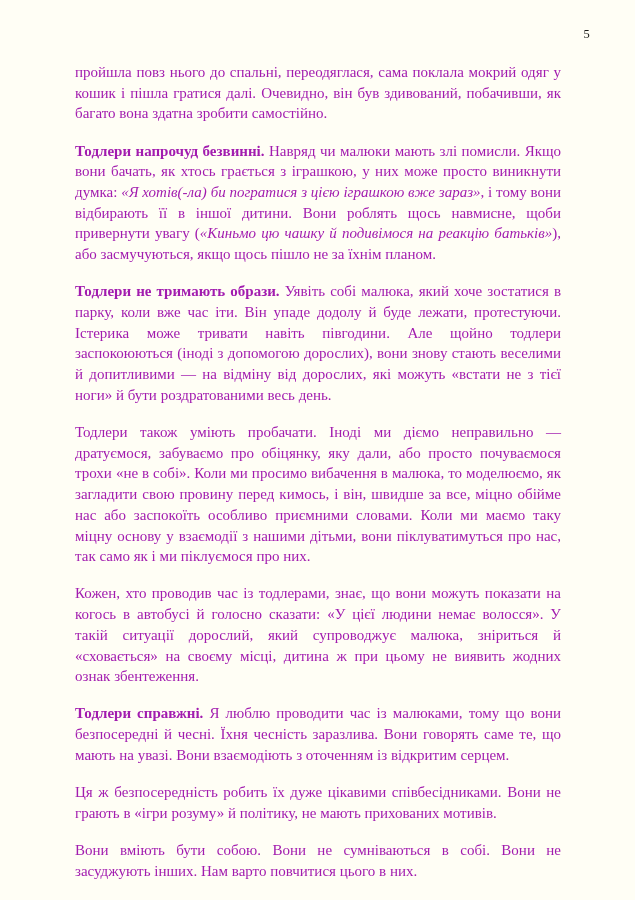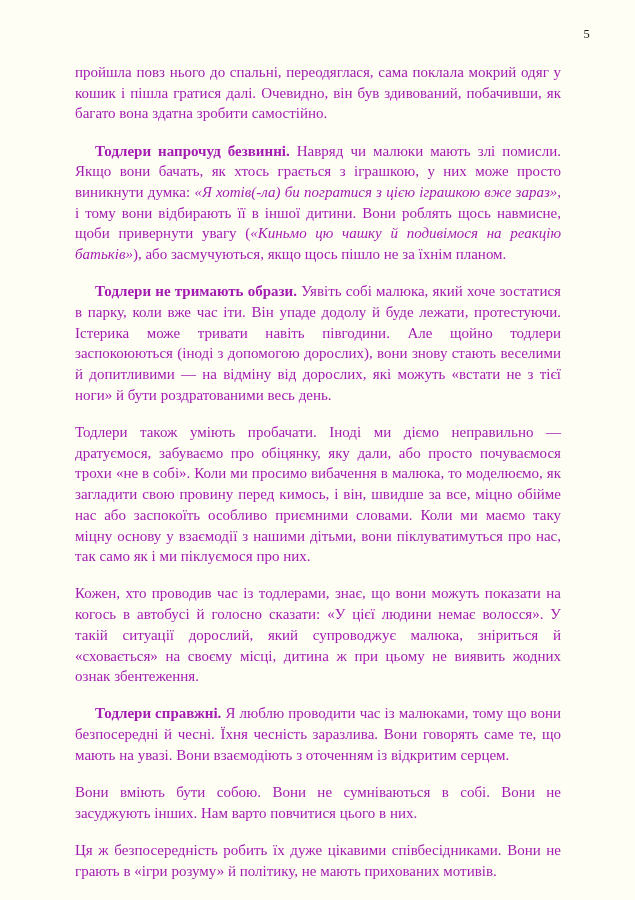--- a/index.html
+++ b/index.html
@@ -51,39 +51,38 @@
     color: #a21caf;
   }
 
   p.para:last-child {
     margin-bottom: 0;
     text-decoration: underline;
   }
 
   .b {
     font-weight: bold;
-    margin-left: 20px;
   }
 
   .i {
     font-style: italic;
   }
 </style>
 </head>
 <body>
 
 <div class="page">
 
   <div class="page-number">5</div>
 
   <div class="content">
     <p class="para"><span>пройшла повз нього до спальні, переодяглася, сама поклала мокрий одяг у кошик і пішла гратися далі. Очевидно, він був здивований, побачивши, як багато вона здатна зробити самостійно.</span></p>
     <p class="para"><span class="b">Тодлери напрочуд безвинні.</span><span> Навряд чи малюки мають злі помисли. Якщо вони бачать, як хтось грається з іграшкою, у них може просто виникнути думка: </span><span class="i">«Я хотів(-ла) би погратися з цією іграшкою вже зараз»</span><span>, і тому вони відбирають її в іншої дитини. Вони роблять щось навмисне, щоби привернути увагу (</span><span class="i">«Киньмо цю чашку й подивімося на реакцію батьків»</span><span>), або засмучуються, якщо щось пішло не за їхнім планом.</span></p>
     <p class="para"><span class="b">Тодлери не тримають образи.</span><span> Уявіть собі малюка, який хоче зостатися в парку, коли вже час іти. Він упаде додолу й буде лежати, протестуючи. Істерика може тривати навіть півгодини. Але щойно тодлери заспокоюються (іноді з допомогою дорослих), вони знову стають веселими й допитливими — на відміну від дорослих, які можуть «встати не з тієї ноги» й бути роздратованими весь день.</span></p>
     <p class="para"><span>Тодлери також уміють пробачати. Іноді ми діємо неправильно — дратуємося, забуває­мо про обіцянку, яку дали, або просто почуваємося трохи «не в собі». Коли ми проси­мо вибачення в малюка, то моделюємо, як загладити свою провину перед кимось, і він, швидше за все, міцно обійме нас або заспокоїть особливо приємними словами. Коли ми маємо таку міцну основу у взаємодії з нашими дітьми, вони піклуватимуться про нас, так само як і ми піклуємося про них.</span></p>
     <p class="para"><span>Кожен, хто проводив час із тодлерами, знає, що вони можуть показати на когось в автобусі й голосно сказати: «У цієї людини немає волосся». У такій ситуації дорослий, який супроводжує малюка, зніриться й «сховається» на своєму місці, дитина ж при цьому не виявить жодних ознак збентеження.</span></p>
     <p class="para"><span class="b">Тодлери справжні.</span><span> Я люблю проводити час із малюками, тому що вони безпосередні й чесні. Їхня чесність заразлива. Вони говорять саме те, що мають на увазі. Вони взаємодіють з оточенням із відкритим серцем.</span></p>
+    <p class="para"><span>Ця ж безпосередність робить їх дуже цікавими співбесідниками. Вони не грають в «ігри розуму» й політику, не мають прихованих мотивів.</span></p>
     <p class="para"><span>Вони вміють бути собою. Вони не сумніваються в собі. Вони не засуджують інших. Нам варто повчитися цього в них.</span></p>
-    <p class="para"><span>Ця ж безпосередність робить їх дуже цікавими співбесідниками. Вони не грають в «ігри розуму» й політику, не мають прихованих мотивів.</span></p>
     <p class="para"><span class="i">Примітка:</span><span> коли я говорю про тодлерів, я маю на увазі дітей віком від 1 до 3 років.</span></p>
   </div>
 
 </div>
 
 </body></html>

